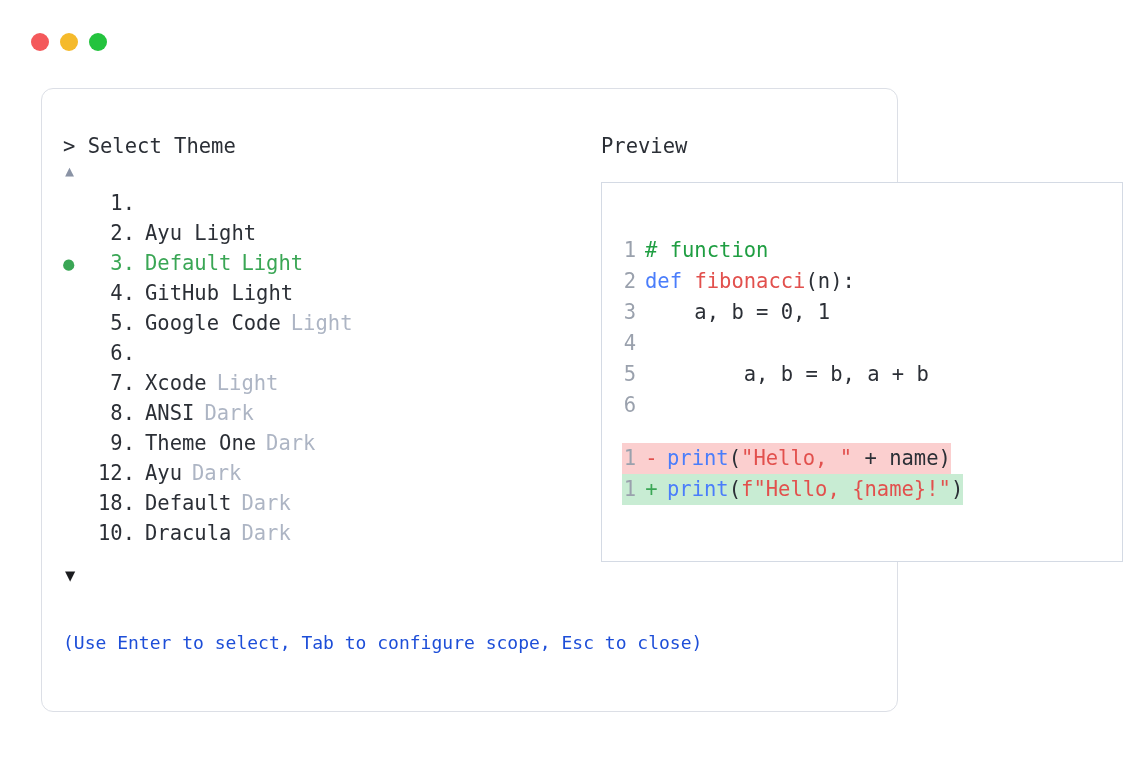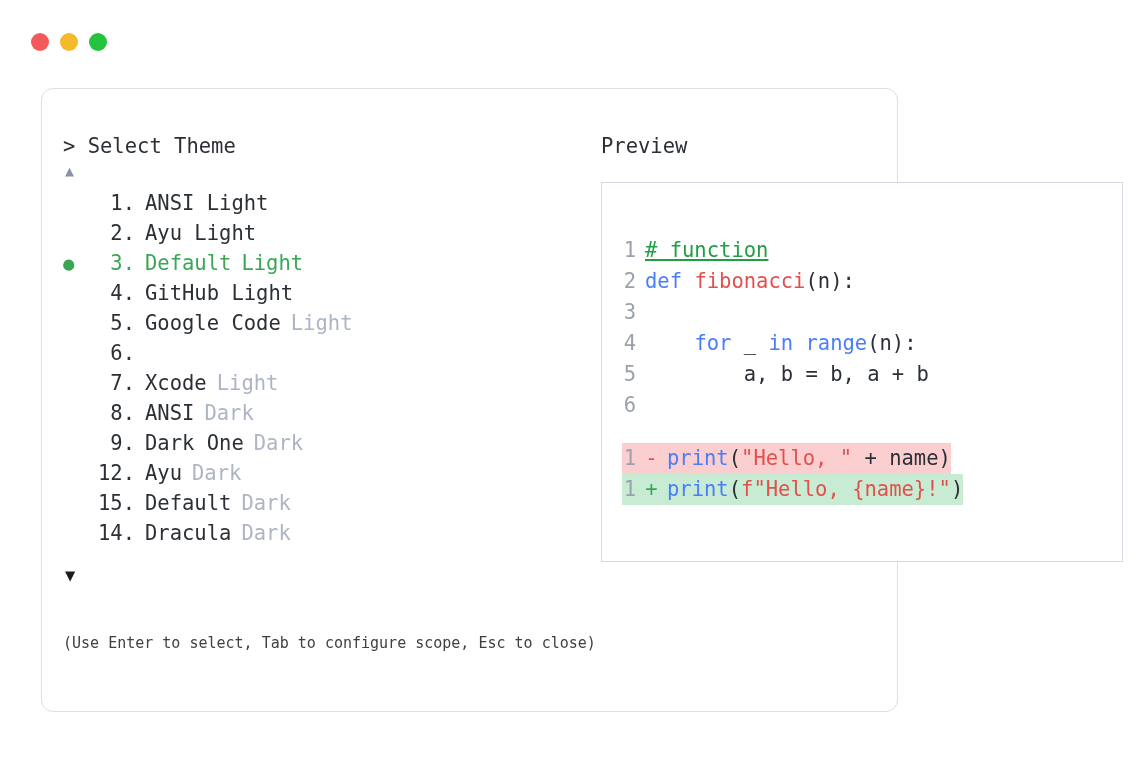--- a/index.html
+++ b/index.html
@@ -158,21 +158,21 @@
   }
   .lnum {
     width: 14px;
     flex: 0 0 14px;
     text-align: right;
     color: #9aa1ad;
     margin-right: 9px;
   }
   .code-text { color: #2b2f36; }
 
-  .tok-comment { color: #1f9e42; text-decoration: underline; }
+  .tok-comment { color: #1f9e42; }
   .tok-kw      { color: #4a7dfb; }
   .tok-fn      { color: #e2504d; }
   .tok-str     { color: #e2504d; }
   .tok-plain   { color: #2b2f36; }
 
   .code-gap { height: 22px; }
 
   .diff-line {
     display: flex;
     align-items: baseline;
@@ -191,23 +191,23 @@
     margin-right: 9px;
   }
   .diff-line.del .diff-marker { color: #e2504d; }
   .diff-line.add .diff-marker { color: #3aa655; }
 
   
   .footer-hint {
     position: absolute;
     left: 21px;
     top: 540px;
-    font-size: 15px;
+    font-size: 18px;
     line-height: 28px;
-    color: #404040;
+    color: #1d4ed8;
     white-space: pre;
   }
 </style>
 </head>
 <body>
 
 <div id="root">
 
   <div class="titlebar">
     <span class="dot" style="background: rgb(244, 89, 91);"></span>
@@ -218,45 +218,45 @@
   <div class="card">
     <div class="card-inner">
 
       <div class="left-col">
 
         <div class="prompt-line"><span class="prompt-caret">&gt;</span> <span>Select Theme</span></div>
 
         <div class="scroll-arrow up">▲</div>
 
         <ul class="theme-list" id="theme-list">
-            <li class="theme-row"><span class="bullet-cell"></span><span class="num-cell">1.</span><span class="name-cell">ANSI Light</span></li>
+            <li class="theme-row"><span class="bullet-cell"></span><span class="num-cell">1.</span></li>
             <li class="theme-row"><span class="bullet-cell"></span><span class="num-cell">2.</span><span class="name-cell">Ayu Light</span></li>
             <li class="theme-row selected"><span class="bullet-cell">●</span><span class="num-cell">3.</span><span class="name-cell">Default</span><span class="suffix-cell">Light</span></li>
             <li class="theme-row"><span class="bullet-cell"></span><span class="num-cell">4.</span><span class="name-cell">GitHub Light</span></li>
             <li class="theme-row"><span class="bullet-cell"></span><span class="num-cell">5.</span><span class="name-cell">Google Code</span><span class="suffix-cell">Light</span></li>
             <li class="theme-row"><span class="bullet-cell"></span><span class="num-cell">6.</span></li>
             <li class="theme-row"><span class="bullet-cell"></span><span class="num-cell">7.</span><span class="name-cell">Xcode</span><span class="suffix-cell">Light</span></li>
             <li class="theme-row"><span class="bullet-cell"></span><span class="num-cell">8.</span><span class="name-cell">ANSI</span><span class="suffix-cell">Dark</span></li>
-            <li class="theme-row"><span class="bullet-cell"></span><span class="num-cell">9.</span><span class="name-cell">Dark One</span><span class="suffix-cell">Dark</span></li>
+            <li class="theme-row"><span class="bullet-cell"></span><span class="num-cell">9.</span><span class="name-cell">Theme One</span><span class="suffix-cell">Dark</span></li>
             <li class="theme-row"><span class="bullet-cell"></span><span class="num-cell">12.</span><span class="name-cell">Ayu</span><span class="suffix-cell">Dark</span></li>
-            <li class="theme-row"><span class="bullet-cell"></span><span class="num-cell">15.</span><span class="name-cell">Default</span><span class="suffix-cell">Dark</span></li>
-            <li class="theme-row"><span class="bullet-cell"></span><span class="num-cell">14.</span><span class="name-cell">Dracula</span><span class="suffix-cell">Dark</span></li>
+            <li class="theme-row"><span class="bullet-cell"></span><span class="num-cell">18.</span><span class="name-cell">Default</span><span class="suffix-cell">Dark</span></li>
+            <li class="theme-row"><span class="bullet-cell"></span><span class="num-cell">10.</span><span class="name-cell">Dracula</span><span class="suffix-cell">Dark</span></li>
           </ul>
 
         <div class="scroll-arrow down">▼</div>
       </div>
 
       <div class="right-col">
         <div class="preview-label">Preview</div>
         <div class="preview-box">
           <div id="code-block">
               <div class="code-line"><span class="lnum">1</span><span class="code-text"><span class="tok-comment"># function</span></span></div>
               <div class="code-line"><span class="lnum">2</span><span class="code-text"><span class="tok-kw">def </span><span class="tok-fn">fibonacci</span><span class="tok-plain">(n):</span></span></div>
-              <div class="code-line"><span class="lnum">3</span></div>
-              <div class="code-line"><span class="lnum">4</span><span class="code-text"><span class="tok-plain">    </span><span class="tok-kw">for</span><span class="tok-plain"> _ </span><span class="tok-kw">in range</span><span class="tok-plain">(n):</span></span></div>
+              <div class="code-line"><span class="lnum">3</span><span class="code-text"><span class="tok-plain">    a, b = 0, 1</span></span></div>
+              <div class="code-line"><span class="lnum">4</span></div>
               <div class="code-line"><span class="lnum">5</span><span class="code-text"><span class="tok-plain">        a, b = b, a + b</span></span></div>
               <div class="code-line"><span class="lnum">6</span></div>
             </div>
           <div class="code-gap"></div>
           <div id="diff-block">
               <div class="diff-line del"><span class="lnum">1</span><span class="diff-marker">-</span><span class="code-text"><span class="tok-kw">print</span><span class="tok-plain">(</span><span class="tok-str">"Hello, "</span><span class="tok-plain"> + name)</span></span></div>
               <div class="diff-line add"><span class="lnum">1</span><span class="diff-marker">+</span><span class="code-text"><span class="tok-kw">print</span><span class="tok-plain">(</span><span class="tok-str">f"Hello, {name}!"</span><span class="tok-plain">)</span></span></div>
             </div>
         </div>
       </div>

